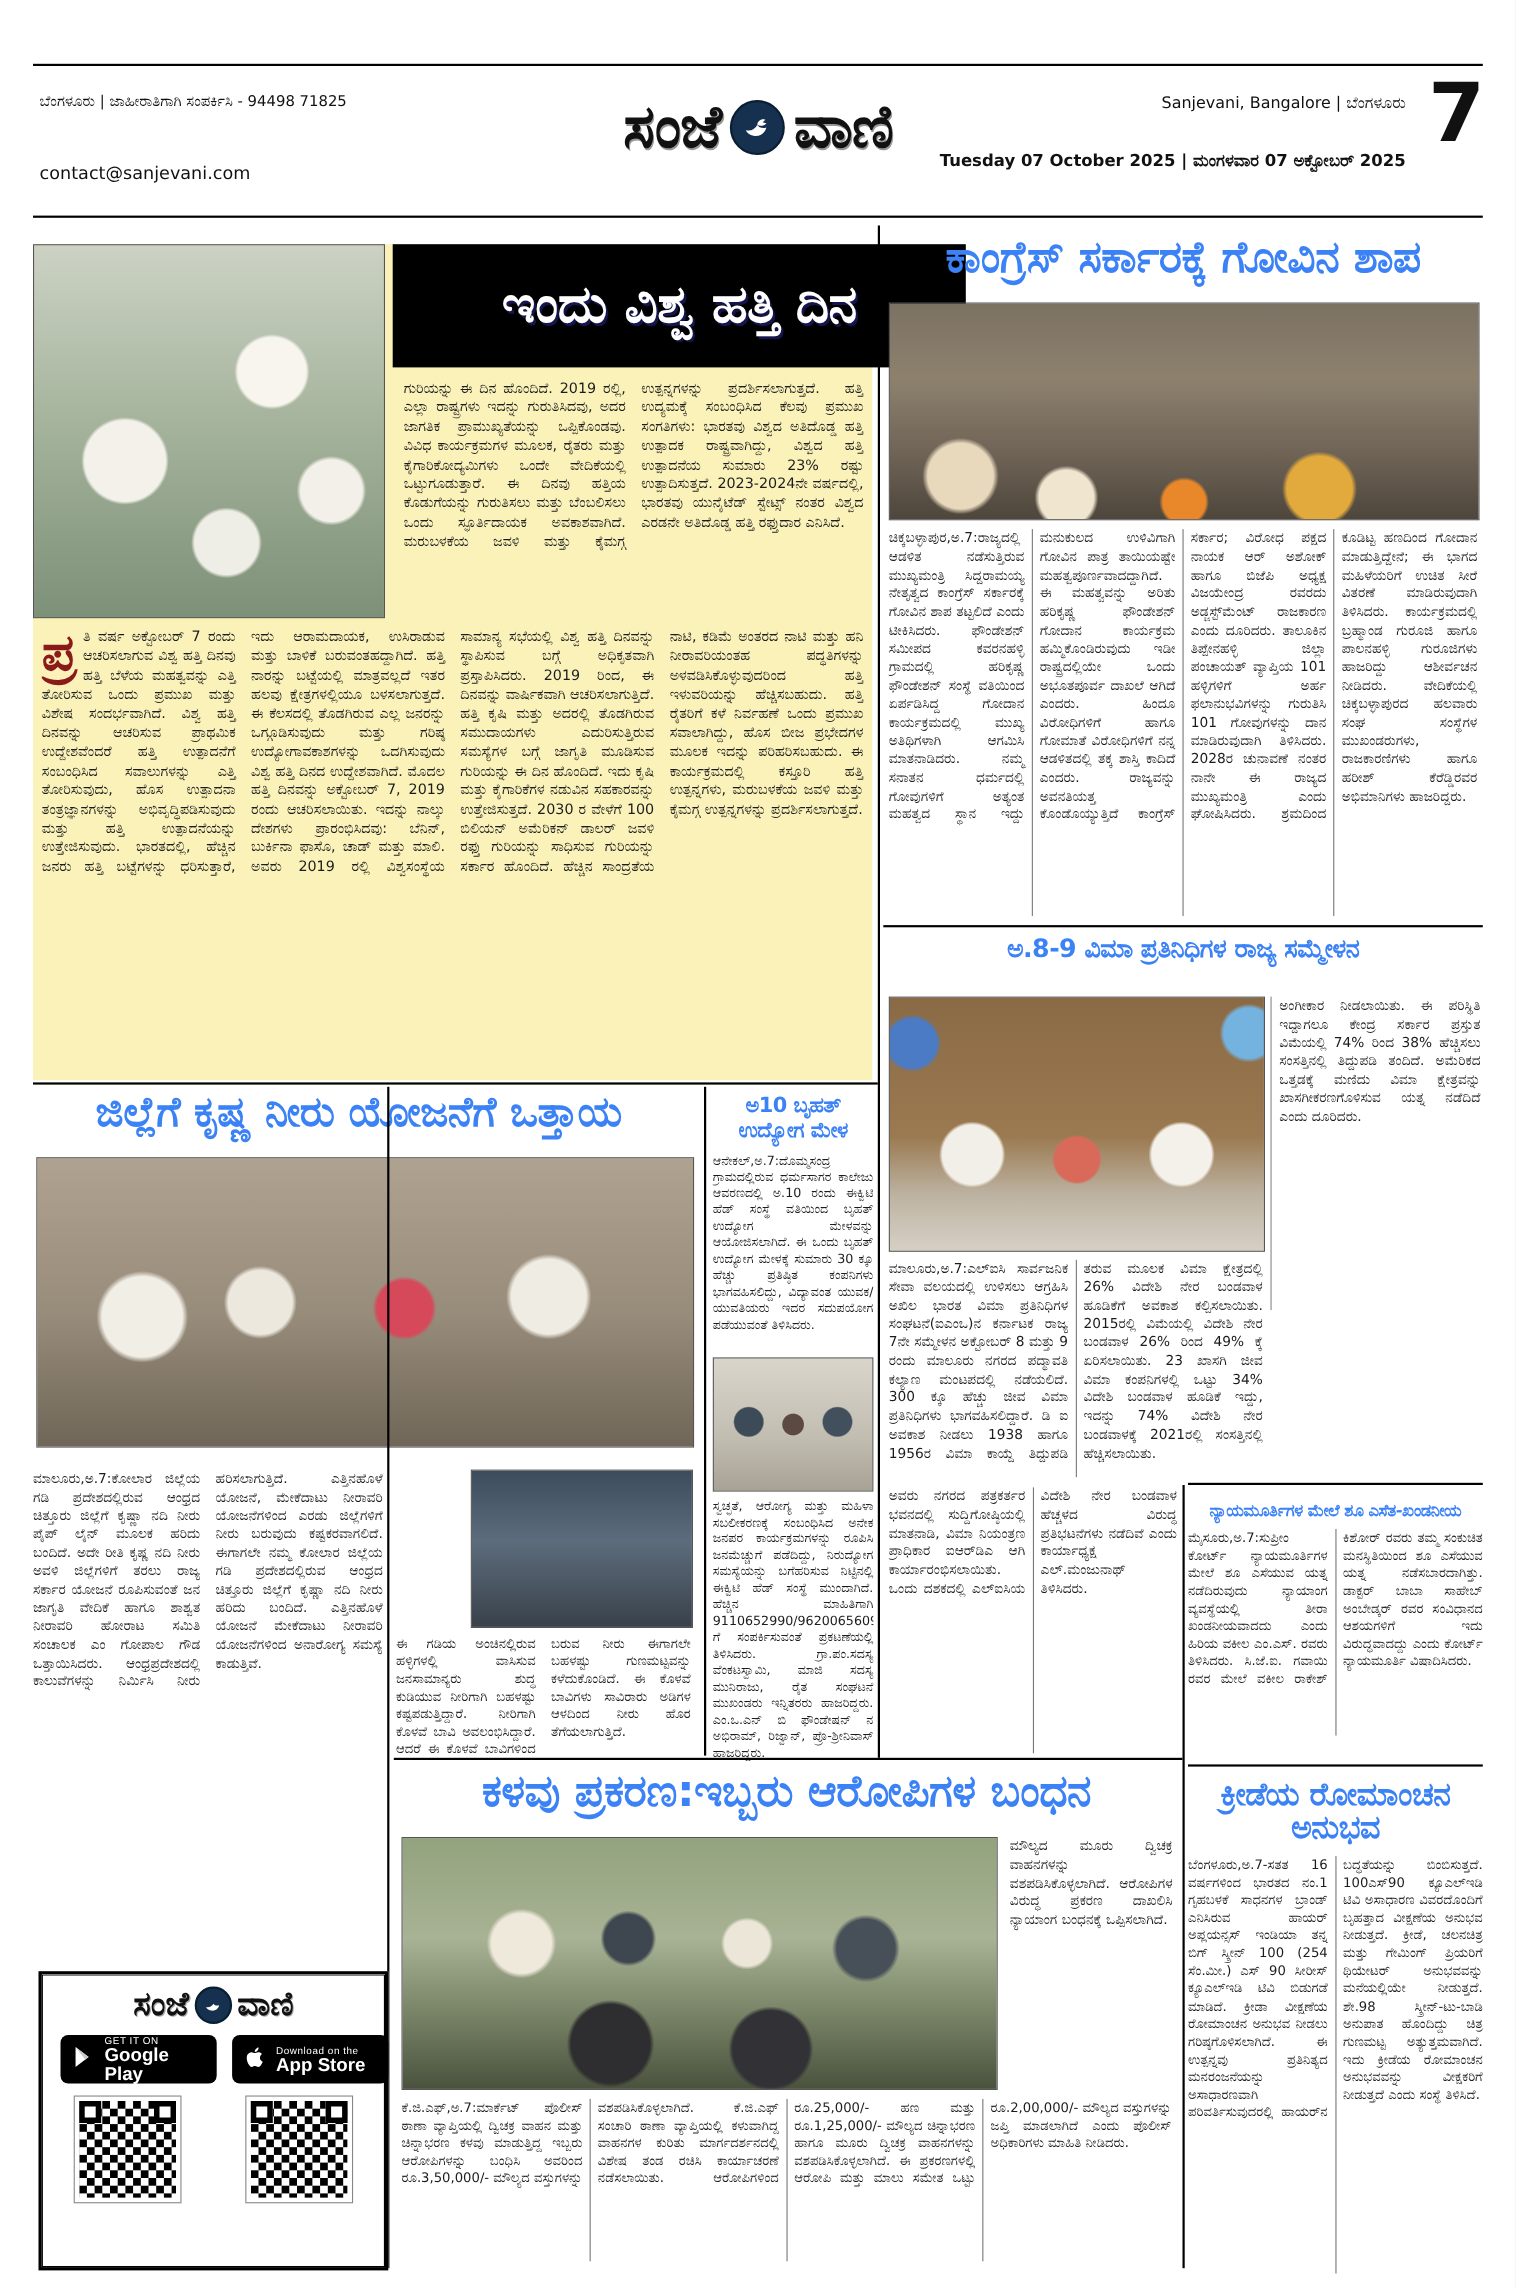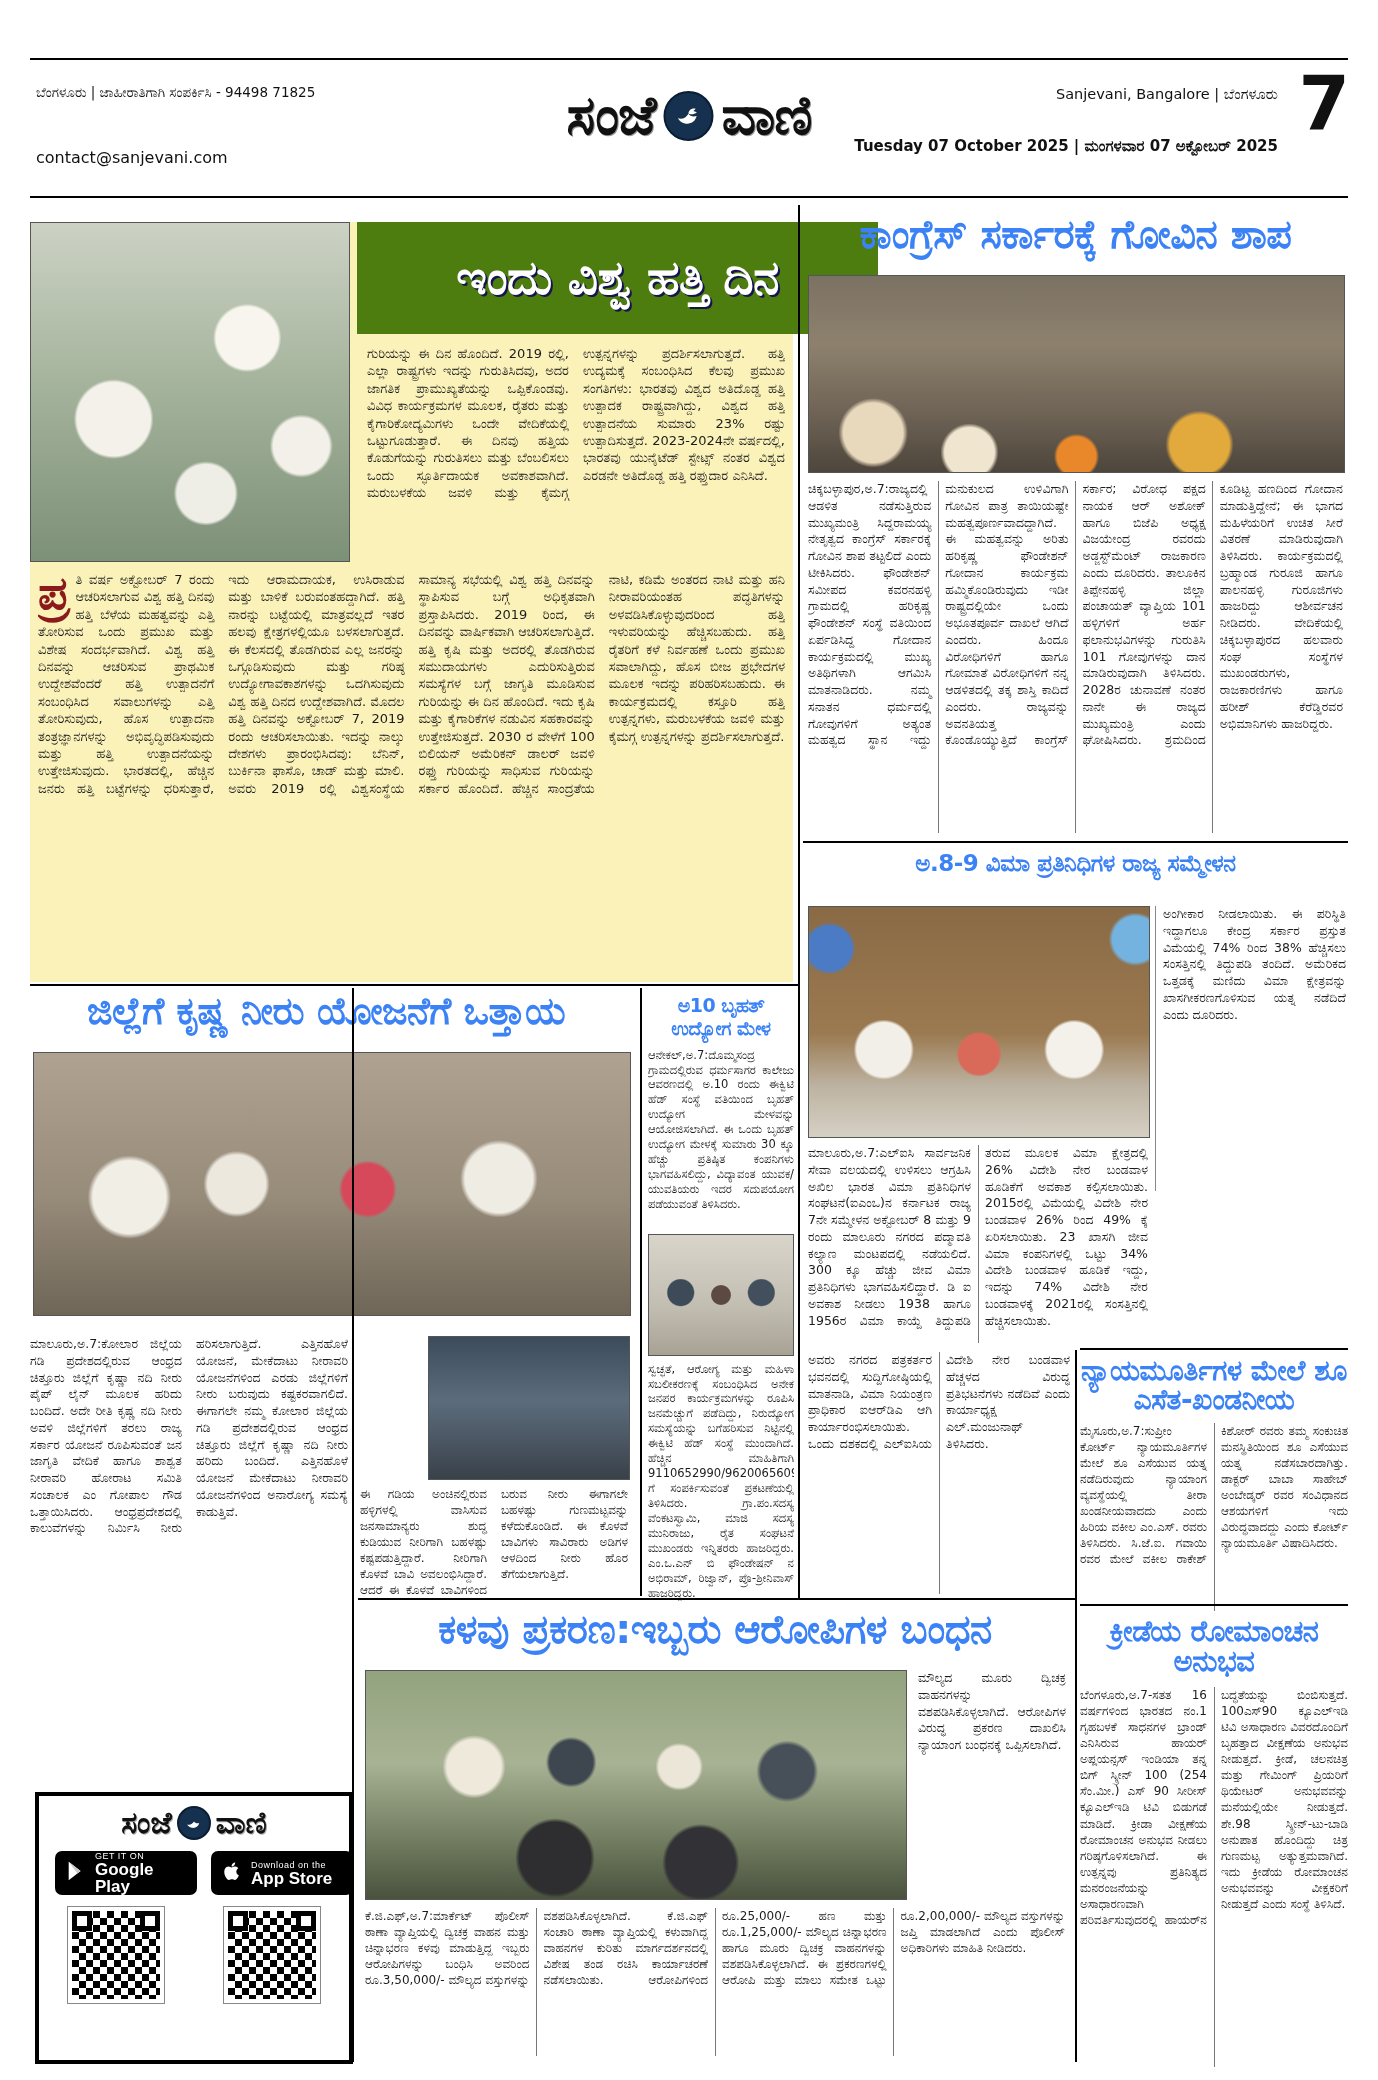--- a/index.html
+++ b/index.html
@@ -76,21 +76,21 @@
 
   <div class="abs" style="left:30px;top:205px;width:763px;height:777px;">
     <div class="abs yellow" style="left:0;top:17px;width:763px;height:760px;"></div>
     <div class="abs photo" style="left:0;top:17px;width:318px;height:338px;
          background:
           radial-gradient(circle at 68% 34%, #f7f5ee 0 10%, rgba(247,245,238,0) 11%),
           radial-gradient(circle at 26% 58%, #f3f1e9 0 12%, rgba(243,241,233,0) 13%),
           radial-gradient(circle at 55% 80%, #efeee6 0 9%, rgba(239,238,230,0) 10%),
           radial-gradient(circle at 85% 66%, #f2f0e8 0 8%, rgba(242,240,232,0) 9%),
           linear-gradient(180deg,#ccd2c4 0%,#a7b59e 45%,#7d9078 100%);"></div>
-    <div class="abs hl" style="left:327px;top:17px;width:521px;height:112px;background:#4d7c0f;color:#fff;
+    <div class="abs hl" style="left:327px;top:17px;width:521px;height:112px;background:#000000;color:#fff;
          display:flex;align-items:center;justify-content:center;font-size:47px;text-shadow:2px 2px 0 #14154d;">ಇಂದು ವಿಶ್ವ ಹತ್ತಿ ದಿನ</div>
     <div class="abs bt cols2" style="left:337px;top:140px;width:418px;height:230px;">ಗುರಿಯನ್ನು ಈ ದಿನ ಹೊಂದಿದೆ. 2019 ರಲ್ಲಿ, ಎಲ್ಲಾ ರಾಷ್ಟ್ರಗಳು ಇದನ್ನು ಗುರುತಿಸಿದವು, ಅದರ ಜಾಗತಿಕ ಪ್ರಾಮುಖ್ಯತೆಯನ್ನು ಒಪ್ಪಿಕೊಂಡವು. ವಿವಿಧ ಕಾರ್ಯಕ್ರಮಗಳ ಮೂಲಕ, ರೈತರು ಮತ್ತು ಕೈಗಾರಿಕೋದ್ಯಮಿಗಳು ಒಂದೇ ವೇದಿಕೆಯಲ್ಲಿ ಒಟ್ಟುಗೂಡುತ್ತಾರೆ. ಈ ದಿನವು ಹತ್ತಿಯ ಕೊಡುಗೆಯನ್ನು ಗುರುತಿಸಲು ಮತ್ತು ಬೆಂಬಲಿಸಲು ಒಂದು ಸ್ಫೂರ್ತಿದಾಯಕ ಅವಕಾಶವಾಗಿದೆ. ಮರುಬಳಕೆಯ ಜವಳಿ ಮತ್ತು ಕೈಮಗ್ಗ ಉತ್ಪನ್ನಗಳನ್ನು ಪ್ರದರ್ಶಿಸಲಾಗುತ್ತದೆ. ಹತ್ತಿ ಉದ್ಯಮಕ್ಕೆ ಸಂಬಂಧಿಸಿದ ಕೆಲವು ಪ್ರಮುಖ ಸಂಗತಿಗಳು: ಭಾರತವು ವಿಶ್ವದ ಅತಿದೊಡ್ಡ ಹತ್ತಿ ಉತ್ಪಾದಕ ರಾಷ್ಟ್ರವಾಗಿದ್ದು, ವಿಶ್ವದ ಹತ್ತಿ ಉತ್ಪಾದನೆಯ ಸುಮಾರು 23% ರಷ್ಟು ಉತ್ಪಾದಿಸುತ್ತದೆ. 2023-2024ನೇ ವರ್ಷದಲ್ಲಿ, ಭಾರತವು ಯುನೈಟೆಡ್ ಸ್ಟೇಟ್ಸ್ ನಂತರ ವಿಶ್ವದ ಎರಡನೇ ಅತಿದೊಡ್ಡ ಹತ್ತಿ ರಫ್ತುದಾರ ಎನಿಸಿದೆ.</div>
     <div class="abs bt cols4" style="left:8px;top:366px;width:747px;height:404px;">
       <span class="dropcap">ಪ್ರ</span><span>ತಿ ವರ್ಷ ಅಕ್ಟೋಬರ್ 7 ರಂದು ಆಚರಿಸಲಾಗುವ ವಿಶ್ವ ಹತ್ತಿ ದಿನವು ಹತ್ತಿ ಬೆಳೆಯ ಮಹತ್ವವನ್ನು ಎತ್ತಿ ತೋರಿಸುವ ಒಂದು ಪ್ರಮುಖ ಮತ್ತು ವಿಶೇಷ ಸಂದರ್ಭವಾಗಿದೆ.</span>
       <span>ವಿಶ್ವ ಹತ್ತಿ ದಿನವನ್ನು ಆಚರಿಸುವ ಪ್ರಾಥಮಿಕ ಉದ್ದೇಶವೆಂದರೆ ಹತ್ತಿ ಉತ್ಪಾದನೆಗೆ ಸಂಬಂಧಿಸಿದ ಸವಾಲುಗಳನ್ನು ಎತ್ತಿ ತೋರಿಸುವುದು, ಹೊಸ ಉತ್ಪಾದನಾ ತಂತ್ರಜ್ಞಾನಗಳನ್ನು ಅಭಿವೃದ್ಧಿಪಡಿಸುವುದು ಮತ್ತು ಹತ್ತಿ ಉತ್ಪಾದನೆಯನ್ನು ಉತ್ತೇಜಿಸುವುದು. ಭಾರತದಲ್ಲಿ, ಹೆಚ್ಚಿನ ಜನರು ಹತ್ತಿ ಬಟ್ಟೆಗಳನ್ನು ಧರಿಸುತ್ತಾರೆ, ಇದು ಆರಾಮದಾಯಕ, ಉಸಿರಾಡುವ ಮತ್ತು ಬಾಳಿಕೆ ಬರುವಂತಹದ್ದಾಗಿದೆ. ಹತ್ತಿ ನಾರನ್ನು ಬಟ್ಟೆಯಲ್ಲಿ ಮಾತ್ರವಲ್ಲದೆ ಇತರ ಹಲವು ಕ್ಷೇತ್ರಗಳಲ್ಲಿಯೂ ಬಳಸಲಾಗುತ್ತದೆ. ಈ ಕೆಲಸದಲ್ಲಿ ತೊಡಗಿರುವ ಎಲ್ಲ ಜನರನ್ನು ಒಗ್ಗೂಡಿಸುವುದು ಮತ್ತು ಗರಿಷ್ಠ ಉದ್ಯೋಗಾವಕಾಶಗಳನ್ನು ಒದಗಿಸುವುದು ವಿಶ್ವ ಹತ್ತಿ ದಿನದ ಉದ್ದೇಶವಾಗಿದೆ. ಮೊದಲ ಹತ್ತಿ ದಿನವನ್ನು ಅಕ್ಟೋಬರ್ 7, 2019 ರಂದು ಆಚರಿಸಲಾಯಿತು. ಇದನ್ನು ನಾಲ್ಕು ದೇಶಗಳು ಪ್ರಾರಂಭಿಸಿದವು: ಬೆನಿನ್, ಬುರ್ಕಿನಾ ಫಾಸೊ, ಚಾಡ್ ಮತ್ತು ಮಾಲಿ. ಅವರು 2019 ರಲ್ಲಿ ವಿಶ್ವಸಂಸ್ಥೆಯ ಸಾಮಾನ್ಯ ಸಭೆಯಲ್ಲಿ ವಿಶ್ವ ಹತ್ತಿ ದಿನವನ್ನು ಸ್ಥಾಪಿಸುವ ಬಗ್ಗೆ ಅಧಿಕೃತವಾಗಿ ಪ್ರಸ್ತಾಪಿಸಿದರು. 2019 ರಿಂದ, ಈ ದಿನವನ್ನು ವಾರ್ಷಿಕವಾಗಿ ಆಚರಿಸಲಾಗುತ್ತಿದೆ. ಹತ್ತಿ ಕೃಷಿ ಮತ್ತು ಅದರಲ್ಲಿ ತೊಡಗಿರುವ ಸಮುದಾಯಗಳು ಎದುರಿಸುತ್ತಿರುವ ಸಮಸ್ಯೆಗಳ ಬಗ್ಗೆ ಜಾಗೃತಿ ಮೂಡಿಸುವ ಗುರಿಯನ್ನು ಈ ದಿನ ಹೊಂದಿದೆ. ಇದು ಕೃಷಿ ಮತ್ತು ಕೈಗಾರಿಕೆಗಳ ನಡುವಿನ ಸಹಕಾರವನ್ನು ಉತ್ತೇಜಿಸುತ್ತದೆ. 2030 ರ ವೇಳೆಗೆ 100 ಬಿಲಿಯನ್ ಅಮೆರಿಕನ್ ಡಾಲರ್ ಜವಳಿ ರಫ್ತು ಗುರಿಯನ್ನು ಸಾಧಿಸುವ ಗುರಿಯನ್ನು ಸರ್ಕಾರ ಹೊಂದಿದೆ. ಹೆಚ್ಚಿನ ಸಾಂದ್ರತೆಯ ನಾಟಿ, ಕಡಿಮೆ ಅಂತರದ ನಾಟಿ ಮತ್ತು ಹನಿ ನೀರಾವರಿಯಂತಹ ಪದ್ಧತಿಗಳನ್ನು ಅಳವಡಿಸಿಕೊಳ್ಳುವುದರಿಂದ ಹತ್ತಿ ಇಳುವರಿಯನ್ನು ಹೆಚ್ಚಿಸಬಹುದು. ಹತ್ತಿ ರೈತರಿಗೆ ಕಳೆ ನಿರ್ವಹಣೆ ಒಂದು ಪ್ರಮುಖ ಸವಾಲಾಗಿದ್ದು, ಹೊಸ ಬೀಜ ಪ್ರಭೇದಗಳ ಮೂಲಕ ಇದನ್ನು ಪರಿಹರಿಸಬಹುದು. ಈ ಕಾರ್ಯಕ್ರಮದಲ್ಲಿ ಕಸ್ತೂರಿ ಹತ್ತಿ ಉತ್ಪನ್ನಗಳು, ಮರುಬಳಕೆಯ ಜವಳಿ ಮತ್ತು ಕೈಮಗ್ಗ ಉತ್ಪನ್ನಗಳನ್ನು ಪ್ರದರ್ಶಿಸಲಾಗುತ್ತದೆ.</span>
     </div>
   </div>
 
   <div class="abs rule" style="left:798px;top:205px;width:1.5px;height:1393px;"></div>
 
@@ -118,21 +118,21 @@
           radial-gradient(circle at 78% 62%, #f4f1ea 0 9%, rgba(244,241,234,0) 10%),
           linear-gradient(180deg,#8a6a45 0%,#9b7a51 55%,#bdb3a2 78%,#d6d0c4 100%);"></div>
     <div class="abs rule" style="left:352px;top:61px;width:1px;height:285px;background:#888;"></div>
     <div class="abs bt" style="left:360px;top:61px;width:183px;height:285px;font-size:12.5px;">ಅಂಗೀಕಾರ ನೀಡಲಾಯಿತು. ಈ ಪರಿಸ್ಥಿತಿ ಇದ್ದಾಗಲೂ ಕೇಂದ್ರ ಸರ್ಕಾರ ಪ್ರಸ್ತುತ ವಿಮೆಯಲ್ಲಿ 74% ರಿಂದ 38% ಹೆಚ್ಚಿಸಲು ಸಂಸತ್ತಿನಲ್ಲಿ ತಿದ್ದುಪಡಿ ತಂದಿದೆ. ಅಮೆರಿಕದ ಒತ್ತಡಕ್ಕೆ ಮಣಿದು ವಿಮಾ ಕ್ಷೇತ್ರವನ್ನು ಖಾಸಗೀಕರಣಗೊಳಿಸುವ ಯತ್ನ ನಡೆದಿದೆ ಎಂದು ದೂರಿದರು.</div>
     <div class="abs bt cols2 crule" style="left:5px;top:300px;width:340px;height:198px;font-size:12.5px;">ಮಾಲೂರು,ಅ.7:ಎಲ್‌ಐಸಿ ಸಾರ್ವಜನಿಕ ಸೇವಾ ವಲಯದಲ್ಲಿ ಉಳಿಸಲು ಆಗ್ರಹಿಸಿ ಅಖಿಲ ಭಾರತ ವಿಮಾ ಪ್ರತಿನಿಧಿಗಳ ಸಂಘಟನೆ(ಐಎಂಒ)ನ ಕರ್ನಾಟಕ ರಾಜ್ಯ 7ನೇ ಸಮ್ಮೇಳನ ಅಕ್ಟೋಬರ್ 8 ಮತ್ತು 9 ರಂದು ಮಾಲೂರು ನಗರದ ಪದ್ಮಾವತಿ ಕಲ್ಯಾಣ ಮಂಟಪದಲ್ಲಿ ನಡೆಯಲಿದೆ. 300 ಕ್ಕೂ ಹೆಚ್ಚು ಜೀವ ವಿಮಾ ಪ್ರತಿನಿಧಿಗಳು ಭಾಗವಹಿಸಲಿದ್ದಾರೆ. ಡಿ ಐ ಅವಕಾಶ ನೀಡಲು 1938 ಹಾಗೂ 1956ರ ವಿಮಾ ಕಾಯ್ದೆ ತಿದ್ದುಪಡಿ ತರುವ ಮೂಲಕ ವಿಮಾ ಕ್ಷೇತ್ರದಲ್ಲಿ 26% ವಿದೇಶಿ ನೇರ ಬಂಡವಾಳ ಹೂಡಿಕೆಗೆ ಅವಕಾಶ ಕಲ್ಪಿಸಲಾಯಿತು. 2015ರಲ್ಲಿ ವಿಮೆಯಲ್ಲಿ ವಿದೇಶಿ ನೇರ ಬಂಡವಾಳ 26% ರಿಂದ 49% ಕ್ಕೆ ಏರಿಸಲಾಯಿತು. 23 ಖಾಸಗಿ ಜೀವ ವಿಮಾ ಕಂಪನಿಗಳಲ್ಲಿ ಒಟ್ಟು 34% ವಿದೇಶಿ ಬಂಡವಾಳ ಹೂಡಿಕೆ ಇದ್ದು, ಇದನ್ನು 74% ವಿದೇಶಿ ನೇರ ಬಂಡವಾಳಕ್ಕೆ 2021ರಲ್ಲಿ ಸಂಸತ್ತಿನಲ್ಲಿ ಹೆಚ್ಚಿಸಲಾಯಿತು.</div>
   </div>
   <div class="abs bt cols2 crule" style="left:808px;top:1352px;width:262px;height:242px;font-size:12.5px;">ಅವರು ನಗರದ ಪತ್ರಕರ್ತರ ಭವನದಲ್ಲಿ ಸುದ್ದಿಗೋಷ್ಠಿಯಲ್ಲಿ ಮಾತನಾಡಿ, ವಿಮಾ ನಿಯಂತ್ರಣ ಪ್ರಾಧಿಕಾರ ಐಆರ್‌ಡಿಎ ಆಗಿ ಕಾರ್ಯಾರಂಭಿಸಲಾಯಿತು. ಒಂದು ದಶಕದಲ್ಲಿ ಎಲ್‌ಐಸಿಯ ವಿದೇಶಿ ನೇರ ಬಂಡವಾಳ ಹೆಚ್ಚಳದ ವಿರುದ್ಧ ಪ್ರತಿಭಟನೆಗಳು ನಡೆದಿವೆ ಎಂದು ಕಾರ್ಯಾಧ್ಯಕ್ಷ ಎಲ್.ಮಂಜುನಾಥ್ ತಿಳಿಸಿದರು.</div>
 
   <div class="abs rule" style="left:1080px;top:1348px;width:268px;height:1.5px;"></div>
   <div class="abs" style="left:1080px;top:1350px;width:268px;height:252px;">
-    <div class="hl" style="margin-top:6px;font-size:28px;">ನ್ಯಾಯಮೂರ್ತಿಗಳ ಮೇಲೆ ಶೂ ಎಸೆತ-ಖಂಡನೀಯ</div>
+    <div class="hl" style="margin-top:16px;font-size:15px;">ನ್ಯಾಯಮೂರ್ತಿಗಳ ಮೇಲೆ ಶೂ ಎಸೆತ-ಖಂಡನೀಯ</div>
     <div class="bt cols2 crule" style="margin-top:8px;height:188px;font-size:12px;">ಮೈಸೂರು,ಅ.7:ಸುಪ್ರೀಂ ಕೋರ್ಟ್ ನ್ಯಾಯಮೂರ್ತಿಗಳ ಮೇಲೆ ಶೂ ಎಸೆಯುವ ಯತ್ನ ನಡೆದಿರುವುದು ನ್ಯಾಯಾಂಗ ವ್ಯವಸ್ಥೆಯಲ್ಲಿ ತೀರಾ ಖಂಡನೀಯವಾದದು ಎಂದು ಹಿರಿಯ ವಕೀಲ ಎಂ.ಎಸ್. ರವರು ತಿಳಿಸಿದರು. ಸಿ.ಜೆ.ಐ. ಗವಾಯಿ ರವರ ಮೇಲೆ ವಕೀಲ ರಾಕೇಶ್ ಕಿಶೋರ್ ರವರು ತಮ್ಮ ಸಂಕುಚಿತ ಮನಸ್ಥಿತಿಯಿಂದ ಶೂ ಎಸೆಯುವ ಯತ್ನ ನಡೆಸಬಾರದಾಗಿತ್ತು. ಡಾಕ್ಟರ್ ಬಾಬಾ ಸಾಹೇಬ್ ಅಂಬೇಡ್ಕರ್ ರವರ ಸಂವಿಧಾನದ ಆಶಯಗಳಿಗೆ ಇದು ವಿರುದ್ಧವಾದದ್ದು ಎಂದು ಕೋರ್ಟ್ ನ್ಯಾಯಮೂರ್ತಿ ವಿಷಾದಿಸಿದರು.</div>
   </div>
 
   <div class="abs rule" style="left:1080px;top:1604px;width:268px;height:1.5px;"></div>
   <div class="abs" style="left:1080px;top:1608px;width:268px;height:454px;">
     <div class="hl" style="margin-top:8px;font-size:29px;">ಕ್ರೀಡೆಯ ರೋಮಾಂಚನ ಅನುಭವ</div>
     <div class="bt cols2 crule" style="margin-top:10px;height:380px;font-size:12px;">ಬೆಂಗಳೂರು,ಅ.7-ಸತತ 16 ವರ್ಷಗಳಿಂದ ಭಾರತದ ನಂ.1 ಗೃಹಬಳಕೆ ಸಾಧನಗಳ ಬ್ರಾಂಡ್ ಎನಿಸಿರುವ ಹಾಯರ್ ಅಪ್ಲಯನ್ಸಸ್ ಇಂಡಿಯಾ ತನ್ನ ಬಿಗ್ ಸ್ಕ್ರೀನ್ 100 (254 ಸೆಂ.ಮೀ.) ಎಸ್ 90 ಸೀರೀಸ್ ಕ್ಯೂಎಲ್‌ಇಡಿ ಟಿವಿ ಬಿಡುಗಡೆ ಮಾಡಿದೆ. ಕ್ರೀಡಾ ವೀಕ್ಷಣೆಯ ರೋಮಾಂಚನ ಅನುಭವ ನೀಡಲು ಗರಿಷ್ಠಗೊಳಿಸಲಾಗಿದೆ. ಈ ಉತ್ಪನ್ನವು ಪ್ರತಿನಿತ್ಯದ ಮನರಂಜನೆಯನ್ನು ಅಸಾಧಾರಣವಾಗಿ ಪರಿವರ್ತಿಸುವುದರಲ್ಲಿ ಹಾಯರ್‌ನ ಬದ್ಧತೆಯನ್ನು ಬಿಂಬಿಸುತ್ತದೆ. 100ಎಸ್90 ಕ್ಯೂಎಲ್‌ಇಡಿ ಟಿವಿ ಅಸಾಧಾರಣ ವಿವರದೊಂದಿಗೆ ಬೃಹತ್ತಾದ ವೀಕ್ಷಣೆಯ ಅನುಭವ ನೀಡುತ್ತದೆ. ಕ್ರೀಡೆ, ಚಲನಚಿತ್ರ ಮತ್ತು ಗೇಮಿಂಗ್ ಪ್ರಿಯರಿಗೆ ಥಿಯೇಟರ್ ಅನುಭವವನ್ನು ಮನೆಯಲ್ಲಿಯೇ ನೀಡುತ್ತದೆ. ಶೇ.98 ಸ್ಕ್ರೀನ್-ಟು-ಬಾಡಿ ಅನುಪಾತ ಹೊಂದಿದ್ದು ಚಿತ್ರ ಗುಣಮಟ್ಟ ಅತ್ಯುತ್ತಮವಾಗಿದೆ. ಇದು ಕ್ರೀಡೆಯ ರೋಮಾಂಚನ ಅನುಭವವನ್ನು ವೀಕ್ಷಕರಿಗೆ ನೀಡುತ್ತದೆ ಎಂದು ಸಂಸ್ಥೆ ತಿಳಿಸಿದೆ.</div>
   </div>
   <div class="abs rule" style="left:1075px;top:1350px;width:1.5px;height:712px;"></div>
 

